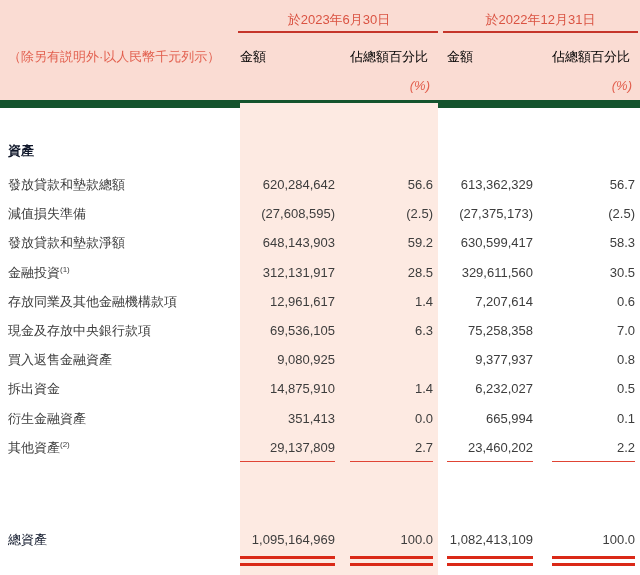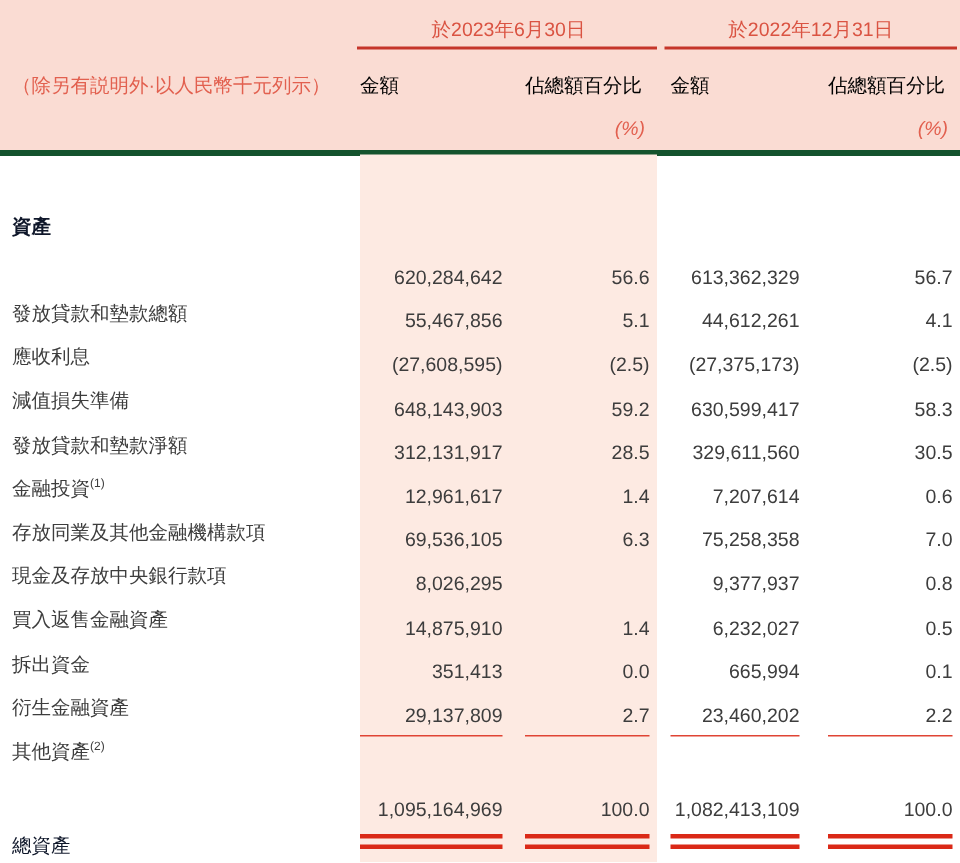--- a/index.html
+++ b/index.html
@@ -5,21 +5,21 @@
   html,body{margin:0;padding:0;background:#ffffff;}
   #page{
     position:relative;width:640px;height:575px;overflow:hidden;
     background:#ffffff;
     font-family:"Liberation Sans","DejaVu Sans",sans-serif;
     font-size:13px;color:#3d3d3d;
   }
   
   #hdr{
     position:absolute;left:0;top:0;width:640px;height:100px;
-    background:#fadcd3;border-bottom:4px solid #14532d;
+    background:#fadcd3;border-bottom:8px solid #14532d;
   }
   .grp-title{position:absolute;top:11px;text-align:center;color:#da5342;font-size:13px;}
   #grp1-title{left:240px;width:198px;}
   #grp2-title{left:443px;width:195px;}
   .grp-rule{position:absolute;top:31px;height:2px;background:#c5352a;}
   #grp1-rule{left:238px;width:200px;}
   #grp2-rule{left:443px;width:195px;}
   #note{position:absolute;left:8px;top:48px;color:#e2604f;}
   .colhdr{position:absolute;top:48px;text-align:left;color:#000000;}
   .amt-h{padding-right:9px;box-sizing:border-box;}
@@ -30,21 +30,21 @@
   #col4h{left:552px;width:83px;}
   .pct-unit{position:absolute;top:78px;text-align:right;color:#e2604f;font-style:italic;padding-right:3px;box-sizing:border-box;}
   #pct-unit1{left:350px;width:83px;}
   #pct-unit2{left:552px;width:83px;}
   
   #band{position:absolute;left:240px;top:103px;width:198px;height:472px;background:#fdeae2;}
   #section-title{position:absolute;left:8px;top:142px;font-weight:bold;color:#0f172a;}
   #rows{position:absolute;left:0;top:170px;width:640px;}
   .row{position:relative;height:29.2px;}
   .cell{position:absolute;top:0;height:100%;line-height:29.2px;white-space:nowrap;}
-  .label{left:8px;margin-top:24px;}
+  .label{left:8px;}
   .val{text-align:right;}
   .c1{left:240px;width:95px;}
   .c2{left:350px;width:83px;}
   .c3{left:447px;width:86px;}
   .c4{left:552px;width:83px;}
   .row.underlined .val{border-bottom:1.5px solid #e04434;box-sizing:border-box;}
   sup{font-size:8px;line-height:0;}
   
   #total-row{position:absolute;left:0;top:525px;width:640px;height:30px;}
   #total-row .cell{line-height:30px;}
@@ -81,27 +81,20 @@
 
   <div id="rows">
       <div class="row">
         <div class="cell label">發放貸款和墊款總額</div>
         <div class="cell val c1">620,284,642</div>
         <div class="cell val c2">56.6</div>
         <div class="cell val c3">613,362,329</div>
         <div class="cell val c4">56.7</div>
       </div>
       <div class="row">
-        <div class="cell label">應收利息</div>
-        <div class="cell val c1">55,467,856</div>
-        <div class="cell val c2">5.1</div>
-        <div class="cell val c3">44,612,261</div>
-        <div class="cell val c4">4.1</div>
-      </div>
-      <div class="row">
         <div class="cell label">減值損失準備</div>
         <div class="cell val c1">(27,608,595)</div>
         <div class="cell val c2">(2.5)</div>
         <div class="cell val c3">(27,375,173)</div>
         <div class="cell val c4">(2.5)</div>
       </div>
       <div class="row">
         <div class="cell label">發放貸款和墊款淨額</div>
         <div class="cell val c1">648,143,903</div>
         <div class="cell val c2">59.2</div>
@@ -124,21 +117,21 @@
       </div>
       <div class="row">
         <div class="cell label">現金及存放中央銀行款項</div>
         <div class="cell val c1">69,536,105</div>
         <div class="cell val c2">6.3</div>
         <div class="cell val c3">75,258,358</div>
         <div class="cell val c4">7.0</div>
       </div>
       <div class="row">
         <div class="cell label">買入返售金融資產</div>
-        <div class="cell val c1">8,026,295</div>
+        <div class="cell val c1">9,080,925</div>
         <div class="cell val c3">9,377,937</div>
         <div class="cell val c4">0.8</div>
       </div>
       <div class="row">
         <div class="cell label">拆出資金</div>
         <div class="cell val c1">14,875,910</div>
         <div class="cell val c2">1.4</div>
         <div class="cell val c3">6,232,027</div>
         <div class="cell val c4">0.5</div>
       </div>

